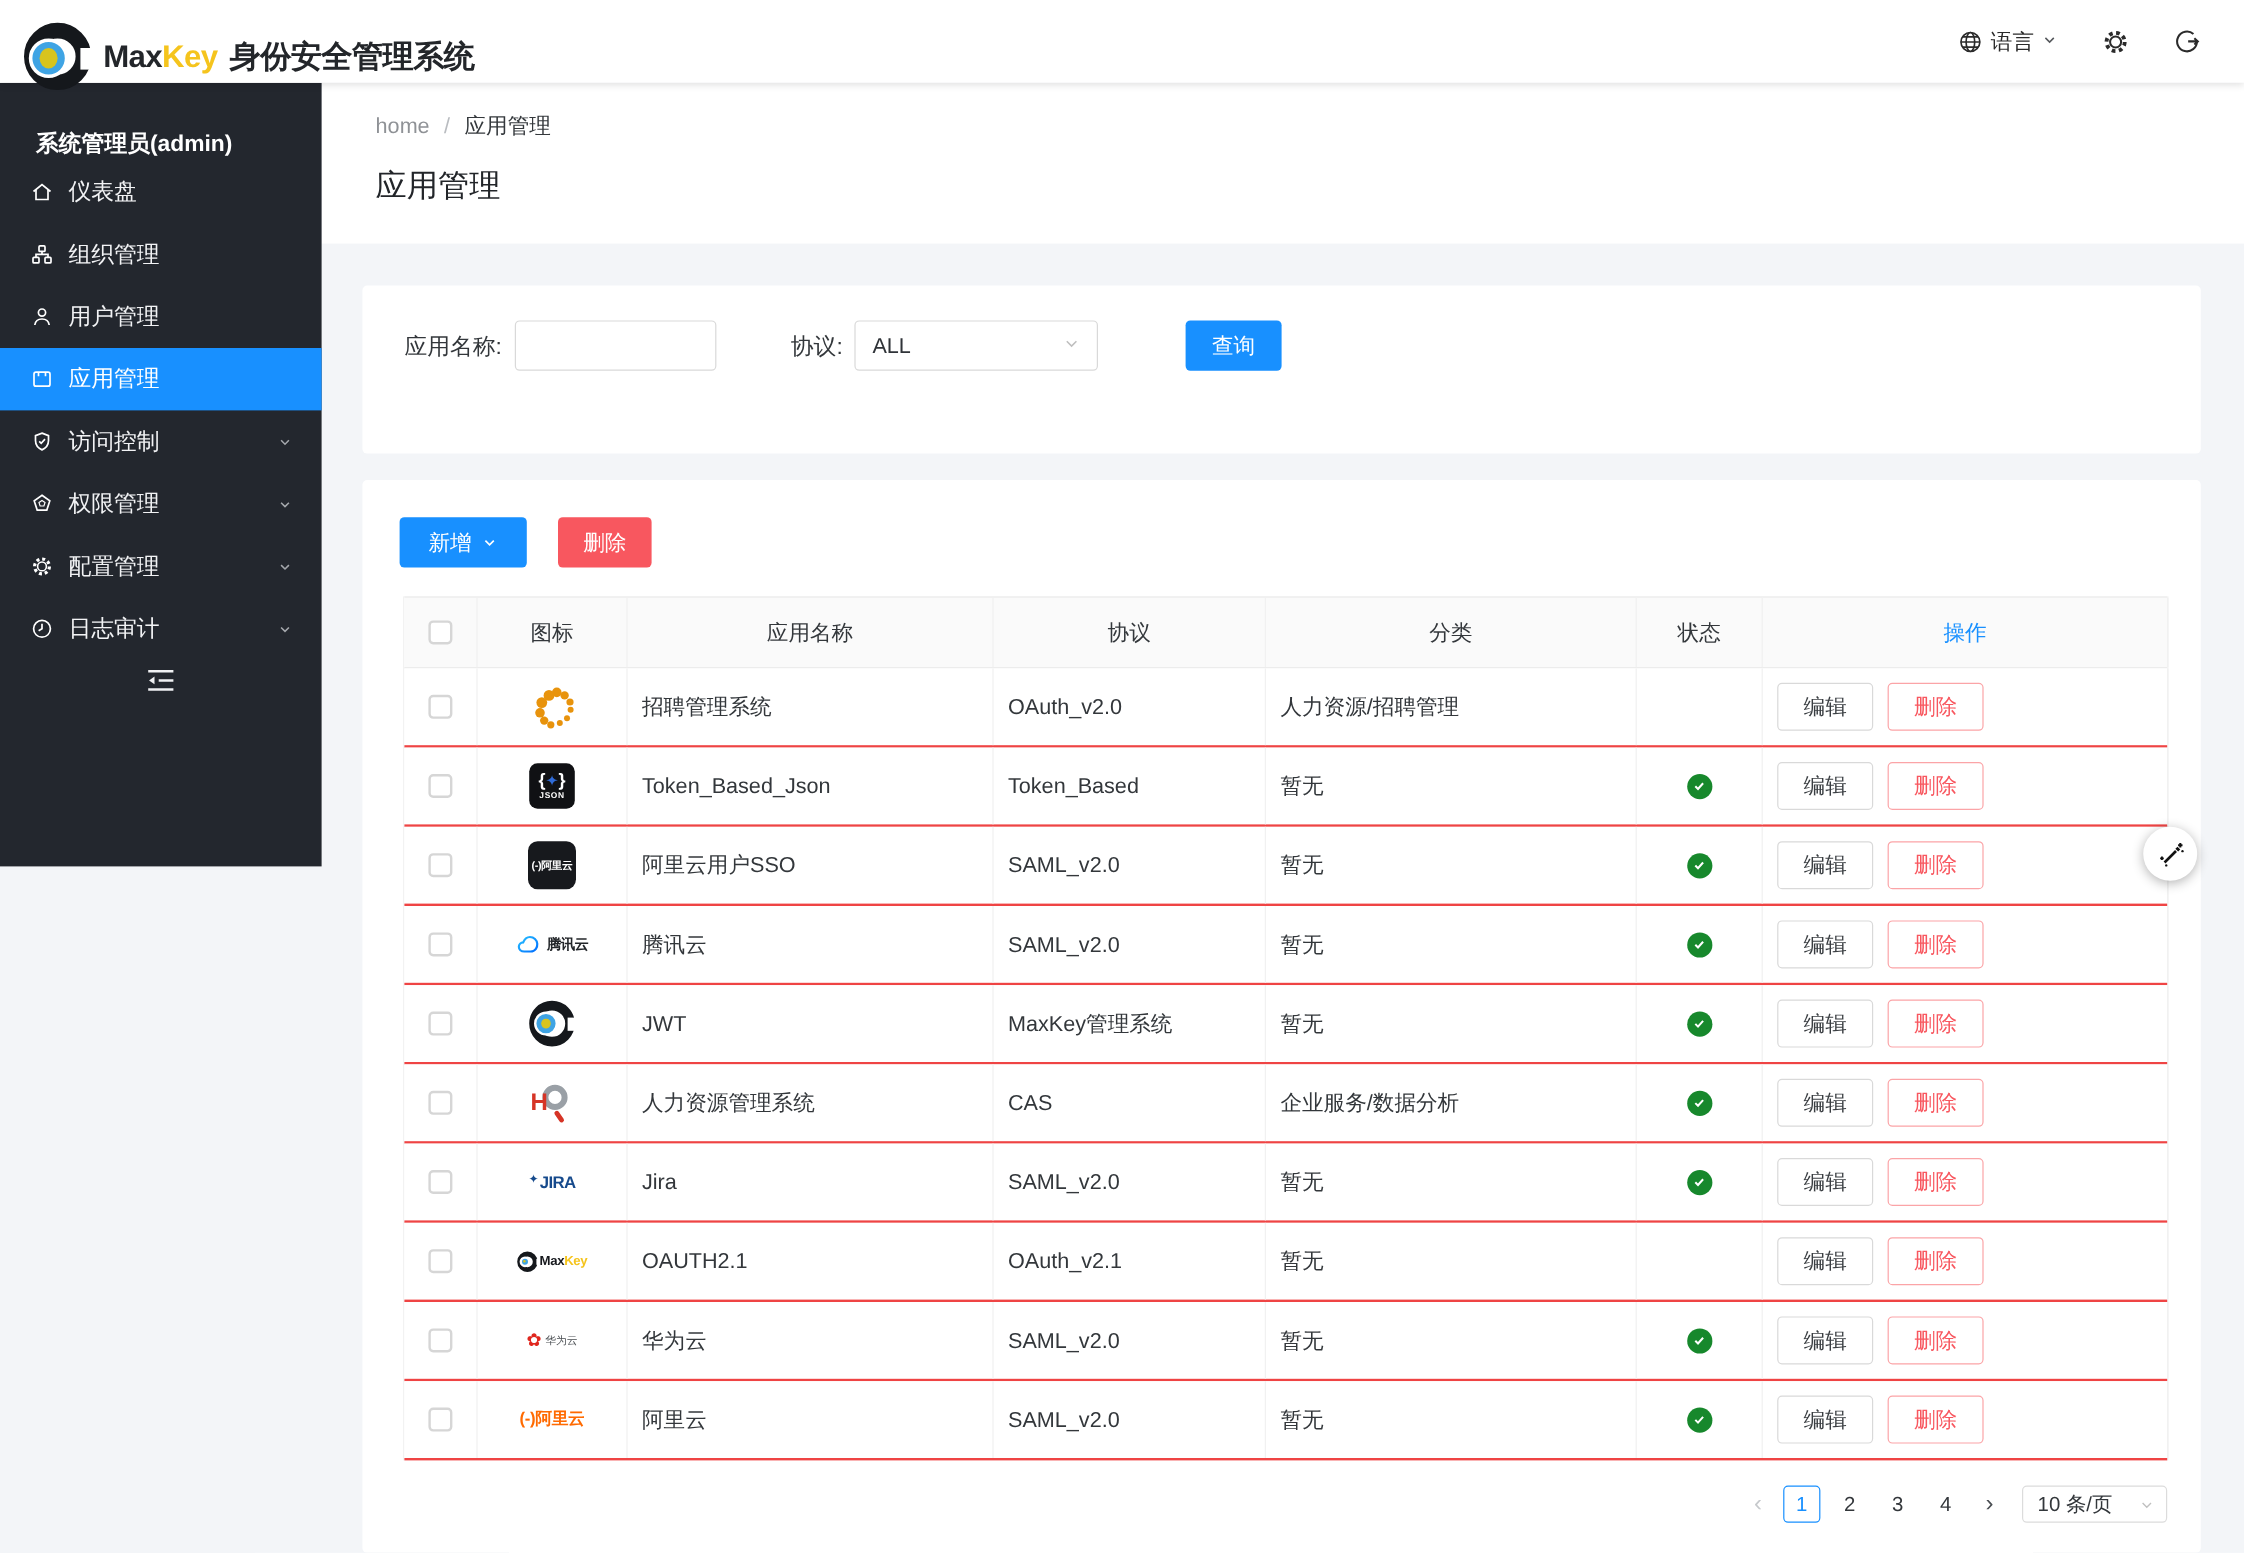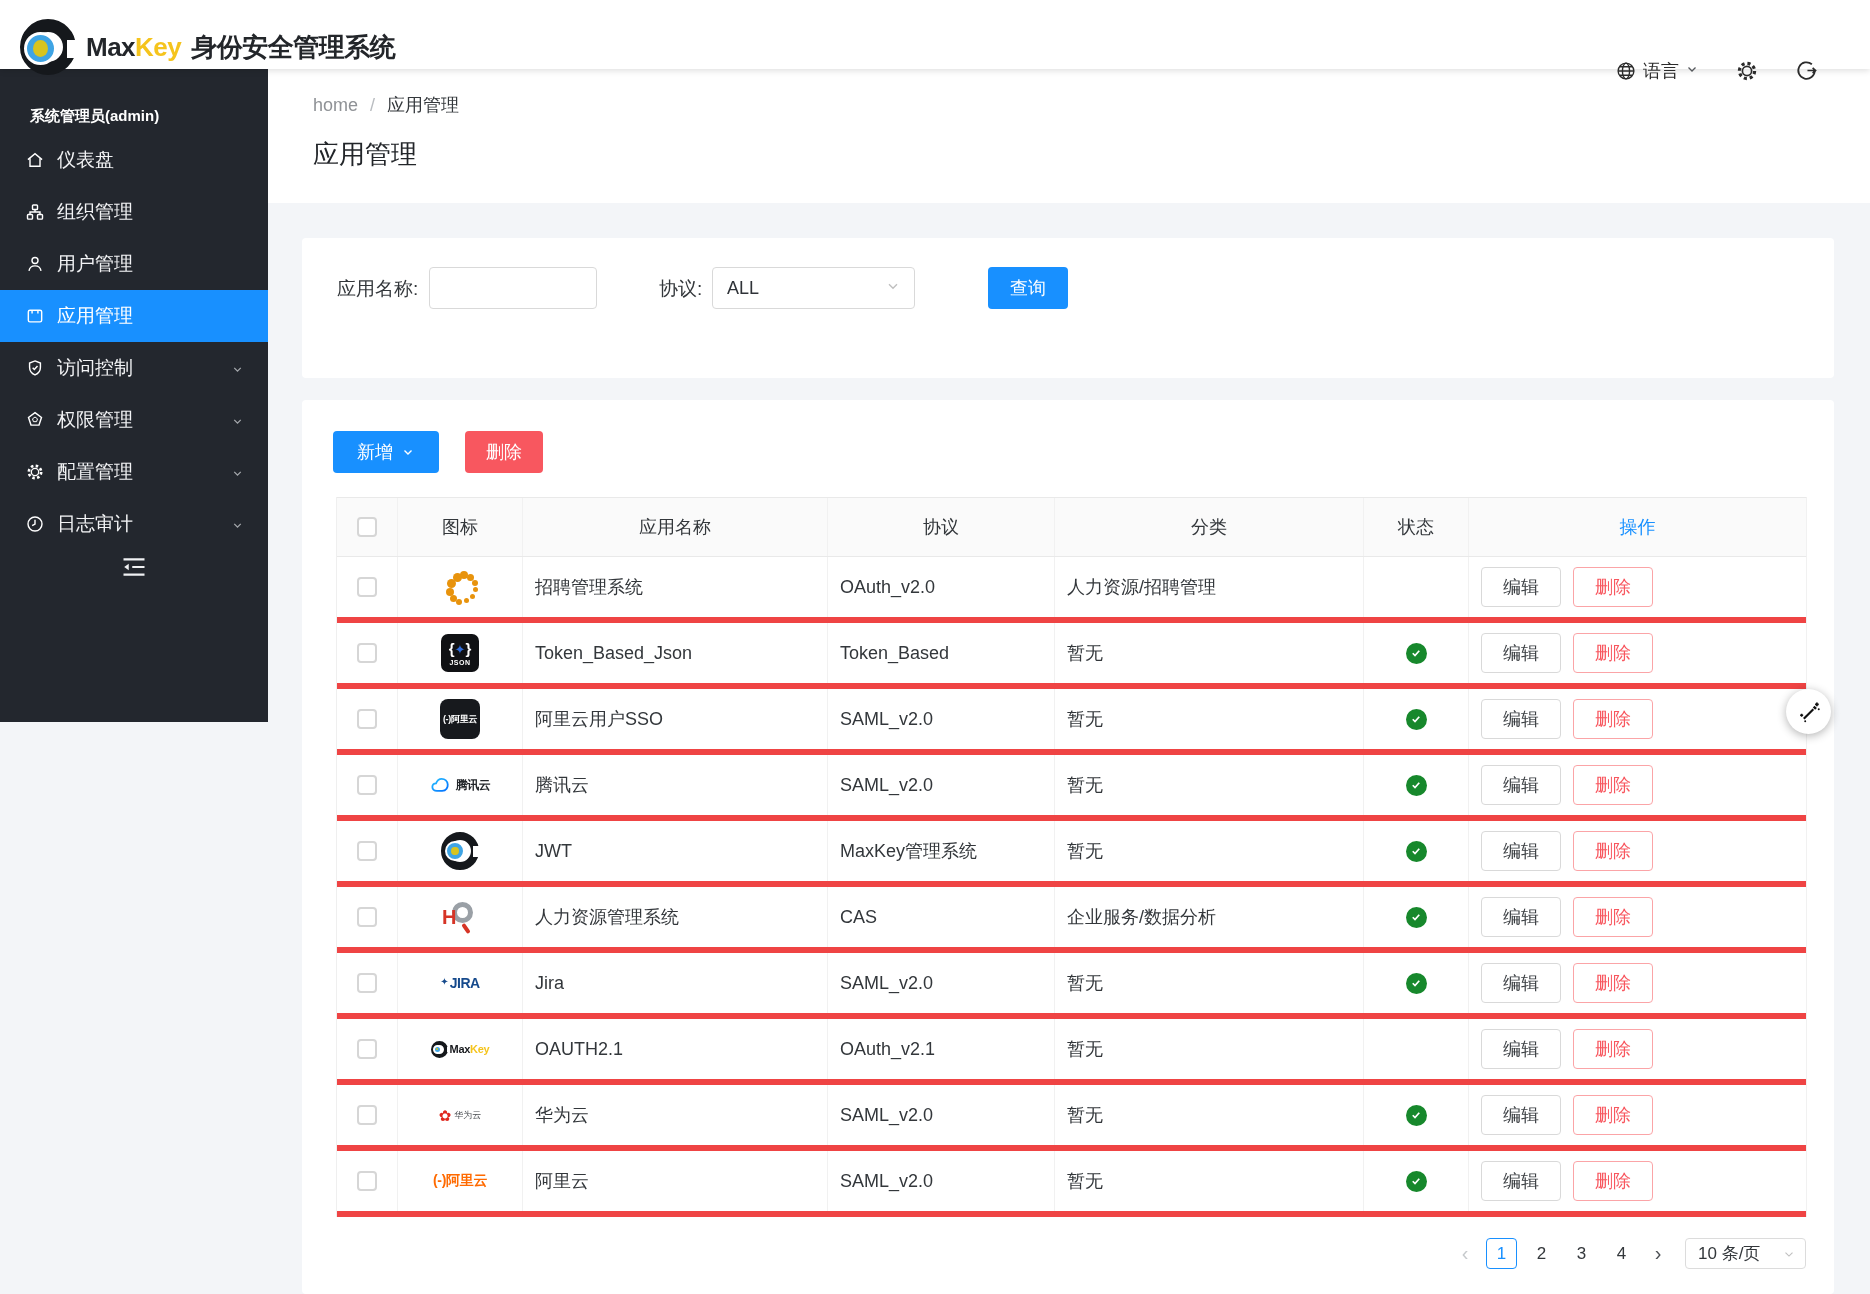--- a/index.html
+++ b/index.html
@@ -14,27 +14,27 @@
   .logo-c { position:relative; width:60px; height:60px; }
   .logo-ring { position:absolute; left:2px; top:1px; width:56px; height:56px; border-radius:50%;
                border:13px solid #15181c; }
   .logo-gap { position:absolute; right:-3px; top:22px; width:14px; height:18px; background:#fff; }
   .logo-blue { position:absolute; left:6px; top:14px; width:33px; height:33px; border-radius:50%;
                background:#3fa4e4; border:3px solid #fff; display:flex; align-items:center; justify-content:center; }
   .logo-yellow { width:15px; height:17px; border-radius:50%; background:#d8c41e; }
   .brand-text { margin-left:8px; font-size:26px; font-weight:700; color:#23262a; letter-spacing:-0.5px; white-space:nowrap; }
   .brand-key { color:#f5c41d; }
   .brand-cn { margin-left:10px; }
-  .header-right { position:absolute; right:52px; top:0; height:69px; display:flex; align-items:center; gap:36px;margin-top:36px; }
+  .header-right { position:absolute; right:36px; top:0; height:69px; display:flex; align-items:center; gap:36px; }
   .hbtn { display:flex; align-items:center; gap:6px; color:#2b2b2b; font-size:18px; cursor:pointer; }
   .hicon svg { display:block; }
 
   
   .sidebar { position:absolute; left:0; top:69px; width:268px; height:653px; background:#23272e; z-index:10; }
-  .side-user { padding:38px 0 0 30px; color:#fff; font-size:15px; font-weight:700; height:65px; }
+  .side-user { padding:38px 0 0 30px; color:#fff; font-size:19px; font-weight:700; height:65px; }
   .side-item { position:relative; height:52px; display:flex; align-items:center; padding-left:25px; color:#f2f3f5; font-size:19px; cursor:pointer; }
   .side-item.active { background:#1890ff; color:#fff; }
   .side-item .micon { width:20px; height:20px; margin-right:12px; flex:0 0 auto; }
   .side-item .micon svg { display:block; }
   .side-item .chev { position:absolute; right:24px; top:50%; transform:translateY(-42%); opacity:.75; }
   .side-collapse { position:absolute; left:120px; top:486px; width:28px; height:24px; cursor:pointer; }
 
   
   .topstrip { position:absolute; left:268px; top:69px; width:1602px; height:134px; background:#fff; }
   .breadcrumb { position:absolute; left:45px; top:24px; font-size:18px; display:flex; gap:12px; align-items:center; }
@@ -62,21 +62,21 @@
   .btn-query { position:absolute; left:686px; top:29px; width:80px; height:42px; }
   .btn-add { position:absolute; left:31px; top:31px; width:106px; height:42px; gap:8px; }
   .btn-del { position:absolute; left:163px; top:31px; width:78px; height:42px; }
 
   
   .tbl { position:absolute; left:34px; top:97px; width:1471px; border-left:1px solid #efefef; border-right:1px solid #efefef; }
   .trow { display:grid; grid-template-columns:61px 125px 305px 227px 309px 105px 338px; align-items:center; }
   .thead { height:60px; background:#fafafa; border-top:1px solid #e9e9e9; border-bottom:1px solid #e9e9e9; }
   .thead .tcell { font-size:18px; color:#33373b; justify-content:center; font-weight:400; }
   .thead .tcell.op { color:#1890ff; }
-  .tbody-row { height:66px; border-bottom:6px solid #ef4444; background:#fff; }
+  .tbody-row { height:66px; border-bottom:2px solid #ef4444; background:#fff; }
   .tcell { display:flex; align-items:center; height:100%; border-right:1px solid #f1f1f1; padding:0 12px; font-size:18px; color:#33373b; overflow:hidden; }
   .tcell:last-child { border-right:1px solid #f1f1f1; }
   .tcell.center { justify-content:center; }
   .cb { width:20px; height:20px; border:2px solid #d6d6d6; border-radius:4px; background:#fff; cursor:pointer; flex:0 0 auto; }
   .status-ok { width:21px; height:21px; border-radius:50%; background:#17882c; display:flex; align-items:center; justify-content:center; }
   .abtn { width:80px; height:40px; border-radius:4px; background:#fff; font-size:18px; display:flex; align-items:center; justify-content:center; cursor:pointer; }
   .abtn.edit { border:1px solid #d9d9d9; color:#3a3e42; margin-right:12px;text-align:right; }
   .abtn.del { border:1px solid #fba4a7; color:#f8575f; }
 
   

